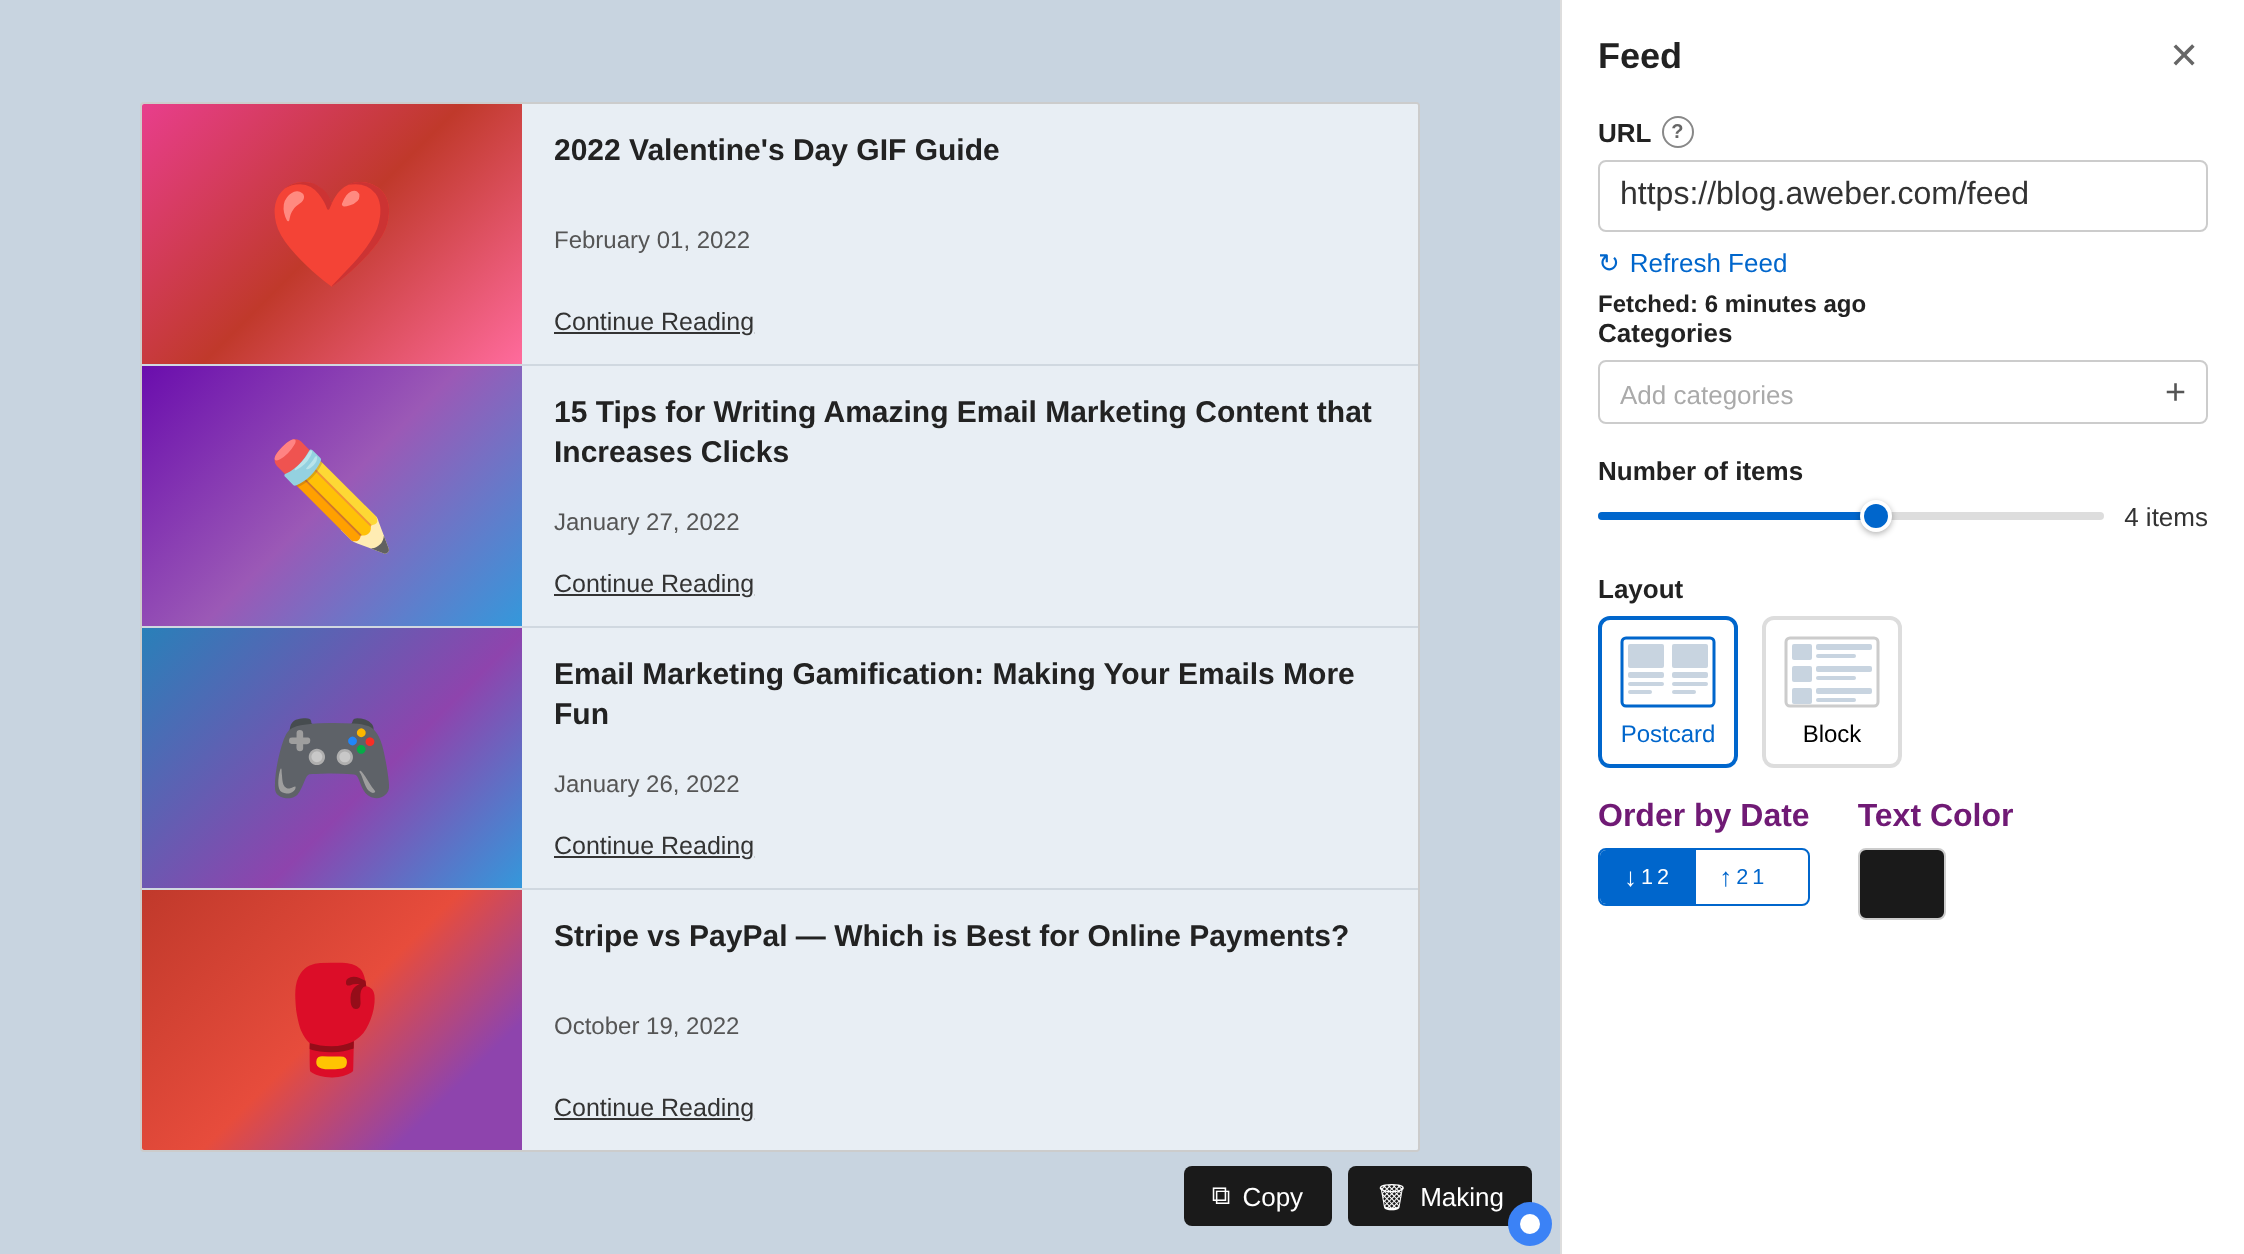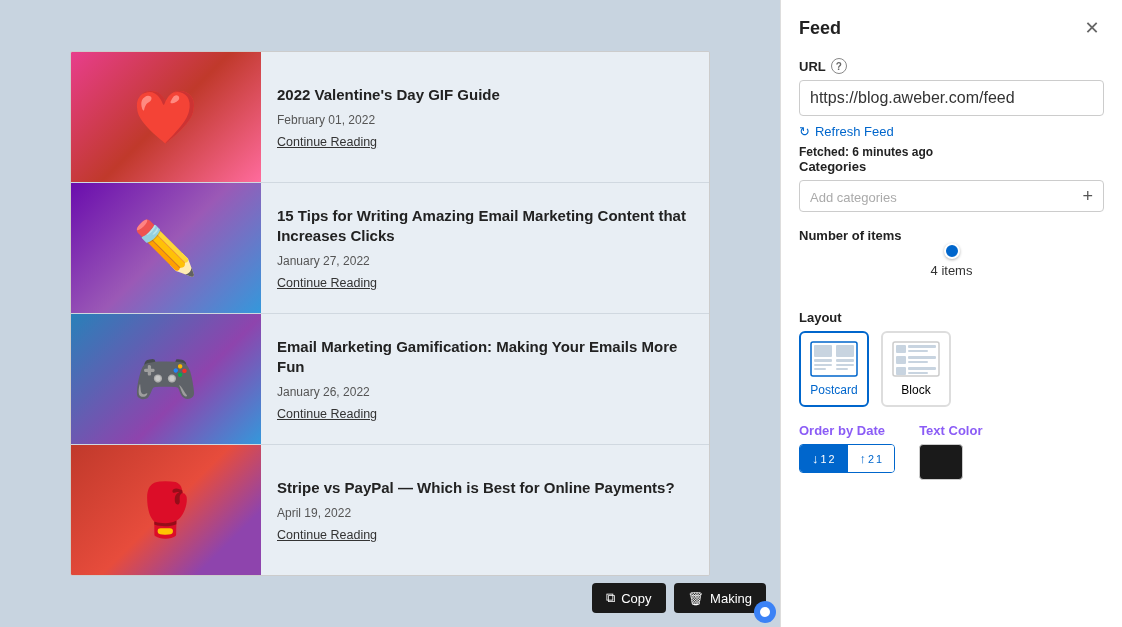--- a/index.html
+++ b/index.html
@@ -57,21 +57,21 @@
 
     .feed-item-image.img1 { background: linear-gradient(135deg, #e83e8c 0%, #c0392b 50%, #ff6b9d 100%); }
     .feed-item-image.img2 { background: linear-gradient(135deg, #6a0dad 0%, #9b59b6 50%, #3498db 100%); }
     .feed-item-image.img3 { background: linear-gradient(135deg, #2980b9 0%, #8e44ad 60%, #3498db 100%); }
     .feed-item-image.img4 { background: linear-gradient(135deg, #c0392b 0%, #e74c3c 50%, #8e44ad 80%); }
 
     .feed-item-content {
       padding: 14px 16px;
       display: flex;
       flex-direction: column;
-      justify-content: center;
+      justify-content: space-between;
       gap: 4px;
     }
 
     .feed-item-title {
       font-size: 15px;
       font-weight: 600;
       color: #222;
       line-height: 1.35;
       margin-bottom: 4px;
     }
@@ -223,22 +223,21 @@
       cursor: pointer;
       font-size: 18px;
       color: #555;
       line-height: 1;
     }
 
     .number-row {
       display: flex;
       align-items: center;
       gap: 10px;
-      margin-bottom: 32px;
-      flex-direction: column;
+      margin-bottom: 20px;
     }
 
     .slider-wrapper {
       flex: 1;
       position: relative;
       height: 18px;
       display: flex;
       align-items: center;
     }
 
@@ -323,23 +322,23 @@
       align-items: flex-start;
     }
 
     .bottom-section {
       display: flex;
       flex-direction: column;
       gap: 6px;
     }
 
     .bottom-section-label {
-      font-size: 13px;
+      font-size: 16px;
       font-weight: 600;
-      color: #8b5cf6;
+      color: #701a75;
     }
 
     .sort-btns {
       display: flex;
       gap: 0;
       border: 1px solid #0066cc;
       border-radius: 4px;
       overflow: hidden;
     }
 
@@ -414,21 +413,21 @@
         <div class="feed-item-content">
           <div class="feed-item-title">Email Marketing Gamification: Making Your Emails More Fun</div>
           <div class="feed-item-date">January 26, 2022</div>
           <span class="feed-item-link">Continue Reading</span>
         </div>
       </div>
       <div class="feed-item">
         <div class="feed-item-image img4" style="font-size: 52px;">🥊</div>
         <div class="feed-item-content">
           <div class="feed-item-title">Stripe vs PayPal — Which is Best for Online Payments?</div>
-          <div class="feed-item-date">April 19, 2022</div>
+          <div class="feed-item-date">October 19, 2022</div>
           <span class="feed-item-link">Continue Reading</span>
         </div>
       </div>
     </div>
 
   <div class="preview-toolbar">
     <button class="toolbar-btn">
       <span>⧉</span>
       <span>Copy</span>
     </button>

